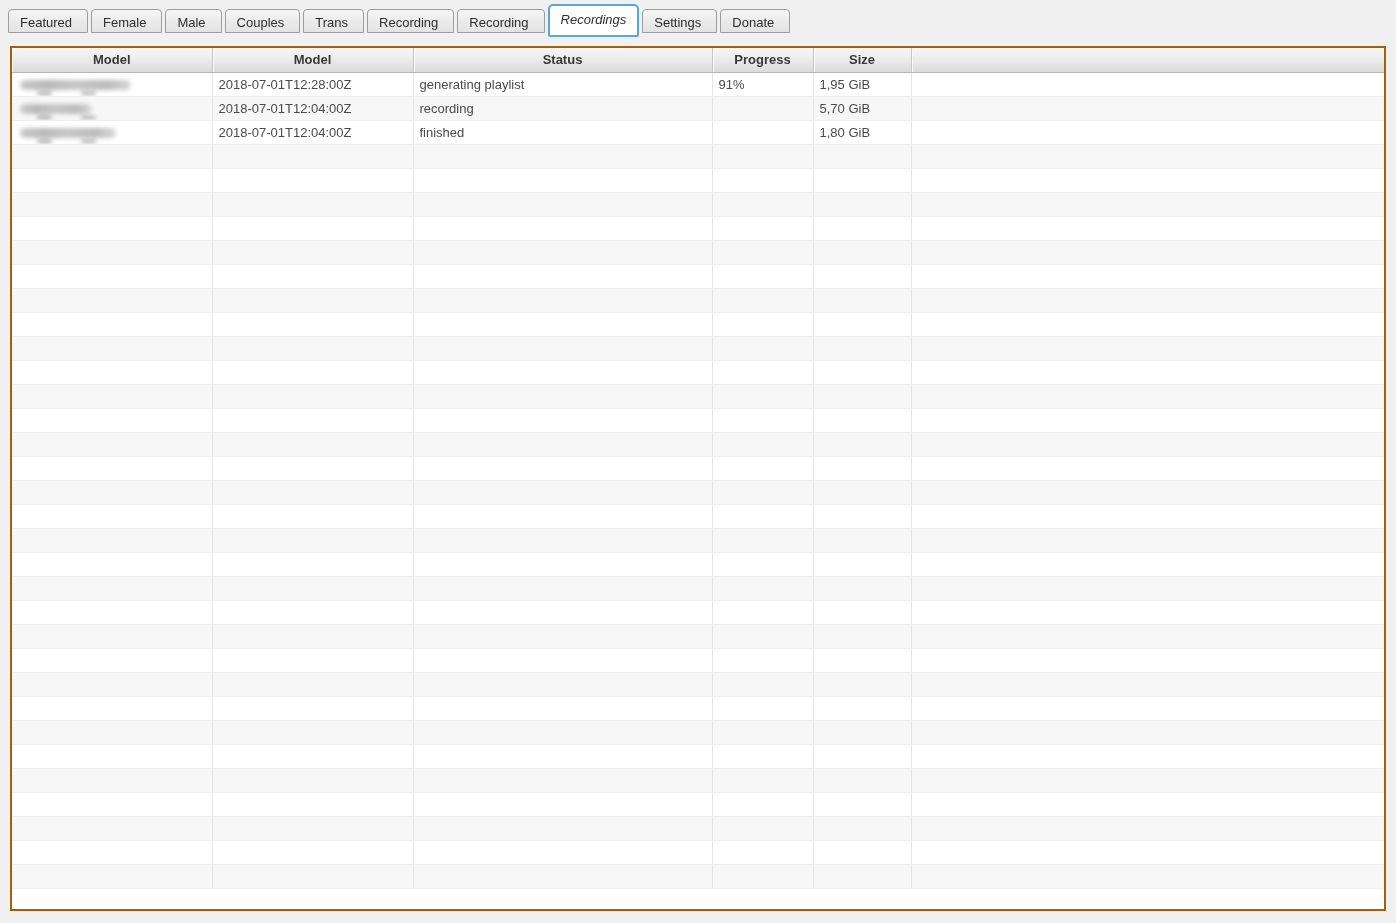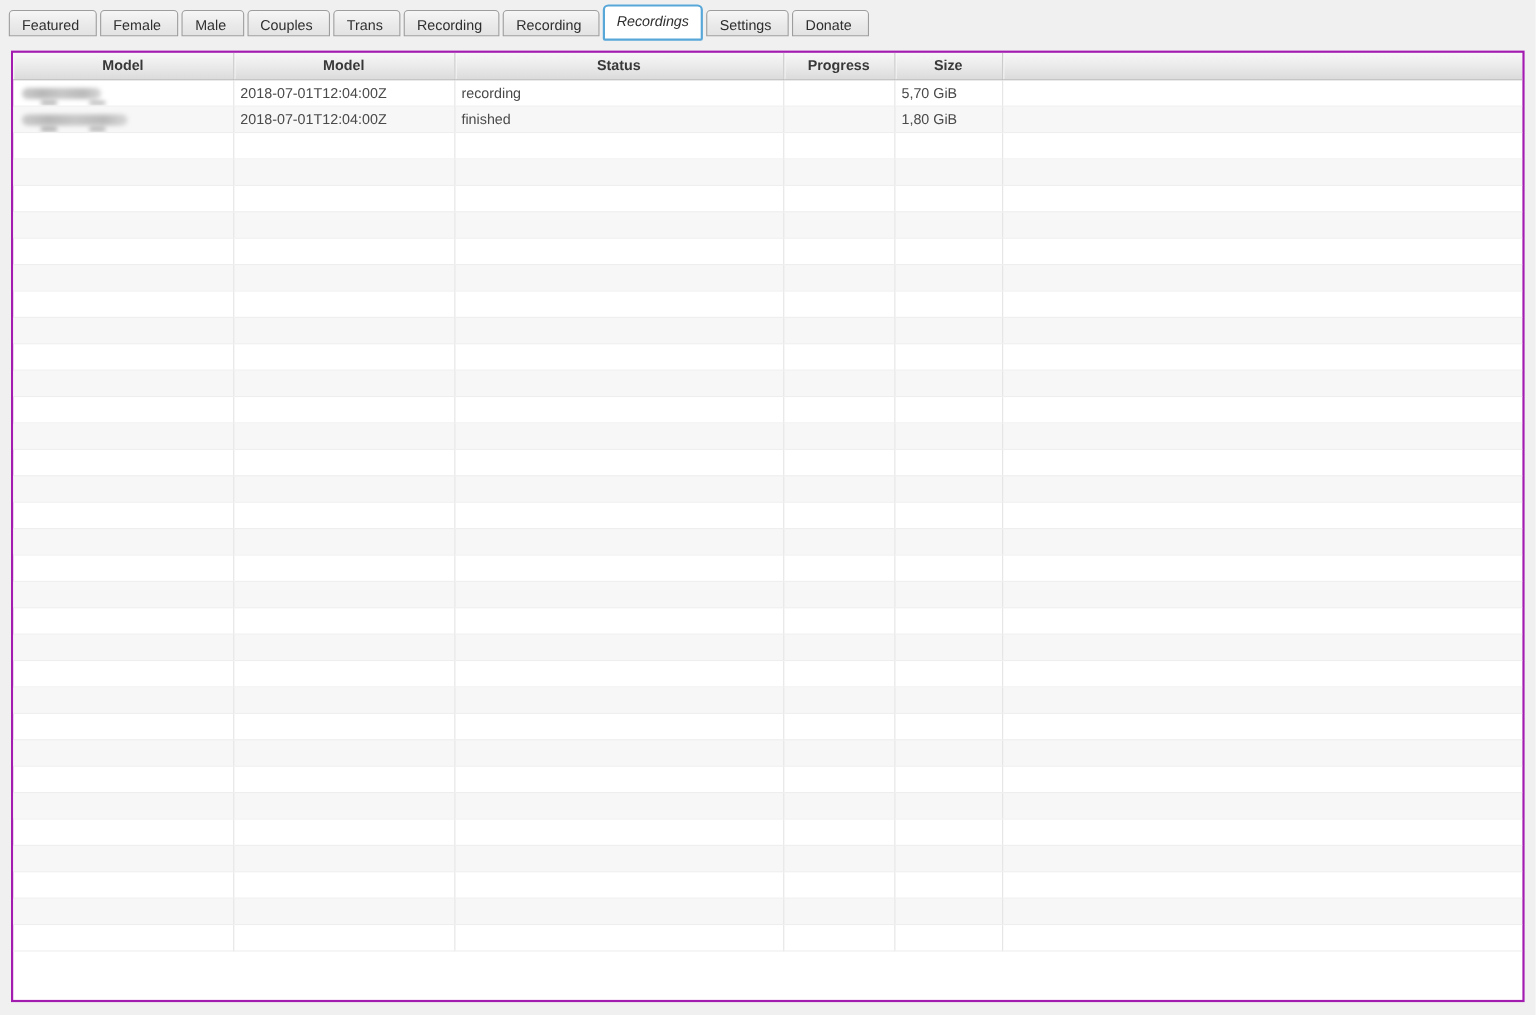--- a/index.html
+++ b/index.html
@@ -52,21 +52,21 @@
   }
 
   
   .table-frame {
     position: absolute;
     left: 10px;
     top: 46px;
     width: 1376px;
     height: 865px;
     box-sizing: border-box;
-    border: 2px solid #a21caf;
+    border: 2px solid #a16207;
     background: #ffffff;
     overflow: hidden;
   }
   table {
     width: 100%;
     border-collapse: collapse;
     table-layout: fixed;
   }
   col.c-model    { width: 200px; }
   col.c-date     { width: 201px; }
@@ -161,20 +161,30 @@
         <th>Model</th>
         <th>Status</th>
         <th>Progress</th>
         <th>Size</th>
         <th></th>
       </tr>
     </thead>
     <tbody>
         <tr>
           <td>
+            <div class="smudge" style="width: 111px;"></div>
+          </td>
+          <td>2018-07-01T12:28:00Z</td>
+          <td>generating playlist</td>
+          <td>91%</td>
+          <td>1,95 GiB</td>
+          <td></td>
+        </tr>
+        <tr>
+          <td>
             <div class="smudge" style="width: 72px;"></div>
           </td>
           <td>2018-07-01T12:04:00Z</td>
           <td>recording</td>
           <td></td>
           <td>5,70 GiB</td>
           <td></td>
         </tr>
         <tr>
           <td>

